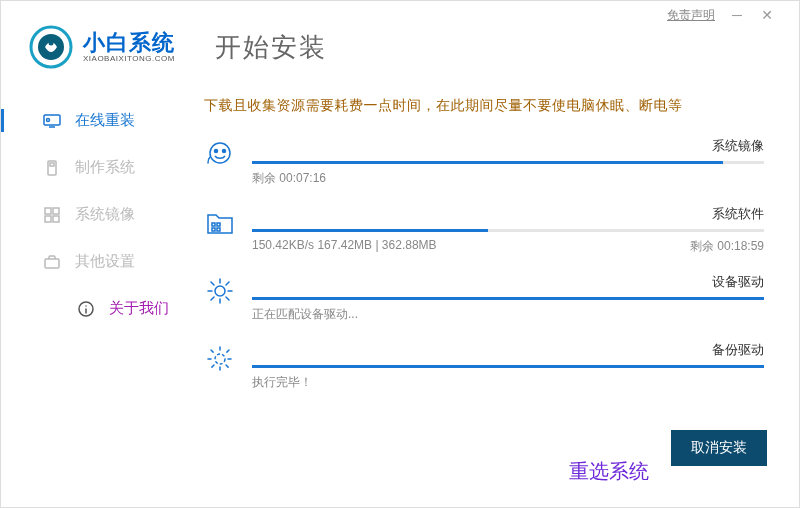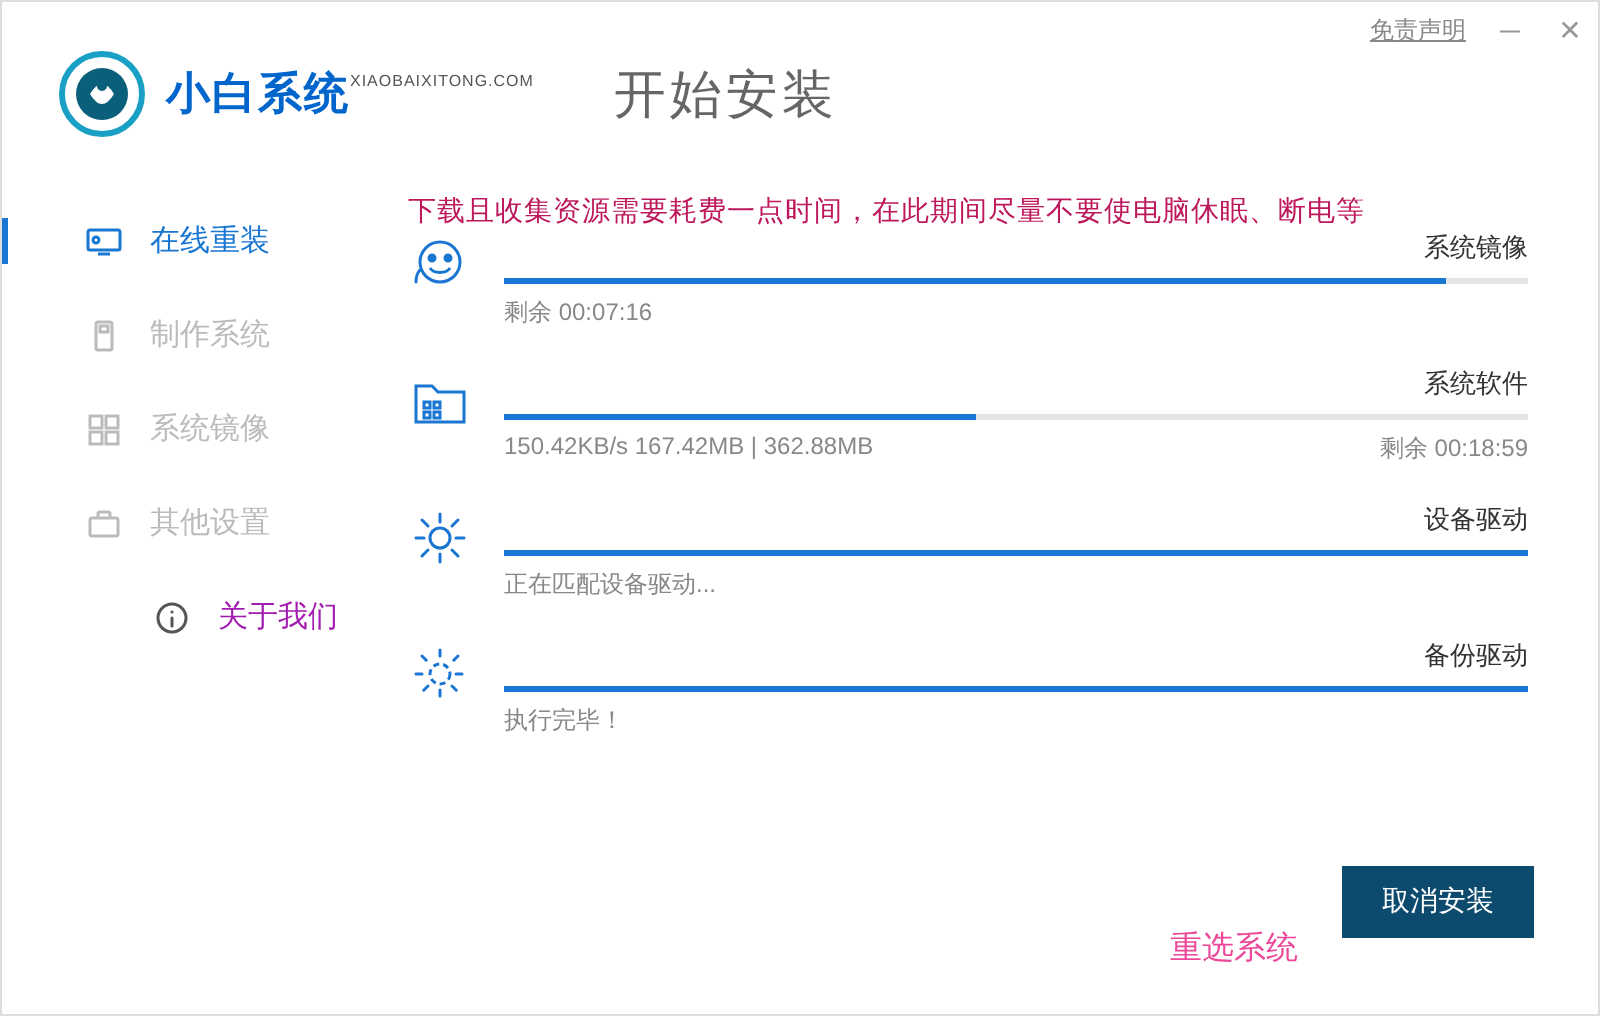--- a/index.html
+++ b/index.html
@@ -1,54 +1,54 @@
 <!DOCTYPE html>
 <html><head>
   <meta charset="utf-8">
   <style>
     * { margin: 0; padding: 0; box-sizing: border-box; }
     body { font-family: "Microsoft YaHei", sans-serif; background: #fff; width: 800px; height: 508px; overflow: hidden; position: relative; border: 1px solid #ddd; }
     
-    .titlebar { position: absolute; top: 6px; right: 6px; display: flex; gap: 14px; font-size: 12px; }
+    .titlebar { position: absolute; top: 6px; right: 24px; display: flex; gap: 14px; font-size: 12px; }
     .disclaimer { color: #888; text-decoration: underline; cursor: pointer; }
     .win-btn { color: #999; cursor: pointer; font-size: 14px; width: 16px; text-align: center; }
     
     .header { display: flex; align-items: center; padding: 24px 30px 18px 28px; }
     .logo-wrap { display: flex; align-items: center; gap: 10px; }
     .logo-circle { width: 44px; height: 44px; }
-    .logo-text { display: flex; flex-direction: row; }
+    .logo-text { display: flex; flex-direction: column; }
     .brand-name { font-size: 22px; font-weight: bold; color: #0066cc; letter-spacing: 1px; line-height: 22px; }
     .brand-url { font-size: 8px; color: #555; letter-spacing: 0.5px; }
     .page-title { font-size: 26px; color: #666; margin-left: 40px; letter-spacing: 2px; }
     
     .body { display: flex; }
     .sidebar { width: 175px; padding-top: 10px; font-family: Liberation Mono, monospace; }
     .nav-item { display: flex; align-items: center; gap: 14px; padding: 14px 0 14px 42px; font-size: 15px; color: #bbb; cursor: pointer; position: relative; }
     .nav-item.active { color: #1976d2; }
     .nav-item.active::before { content: ""; position: absolute; left: 0; top: 12px; bottom: 12px; width: 3px; background: #1976d2; }
     .nav-item.dark { color: #a21caf; margin-left: 34px; }
     .nav-icon { width: 18px; height: 18px; display: flex; align-items: center; justify-content: center; }
     
     .main { flex: 1; padding: 10px 35px 0 28px; }
-    .notice { color: #be185d; font-size: 14px; letter-spacing: 0.5px; }
+    .notice { color: #a16207; font-size: 14px; margin-bottom: 22px; letter-spacing: 0.5px; }
     
     .task { display: flex; gap: 16px; margin-bottom: 18px; }
     .task-icon { width: 32px; height: 32px; flex-shrink: 0; margin-top: 2px; }
     .task-body { flex: 1; text-align: right; }
     .task-title { font-size: 13px; color: #333; margin-bottom: 6px; }
     .task-bar { height: 3px; background: #e5e5e5; margin-bottom: 6px; position: relative; }
     .task-bar-fill { height: 100%; background: #1976d2; }
     .task-bar.full .task-bar-fill { width: 100%; }
     .task-meta { display: flex; justify-content: space-between; font-size: 12px; color: #888; }
     
     .warning { display: flex; align-items: center; gap: 8px; color: #1976d2; font-size: 13px; margin-top: 4px; margin-left: 48px; }
     .warn-icon { width: 16px; height: 16px; }
     
     .footer { position: absolute; bottom: 22px; right: 32px; display: flex; align-items: center; gap: 22px; }
-    .btn-link { color: #ec4899; font-size: 16px; cursor: pointer; margin-top: 48px; }
+    .btn-link { color: #6d28d9; font-size: 20px; cursor: pointer; margin-top: 48px; }
     .btn-primary { background: #0c4a6e; color: #fff; font-size: 14px; padding: 9px 20px; cursor: pointer; border: none; }
   </style>
 </head>
 <body>
 
 <div class="titlebar">
   <span class="disclaimer">免责声明</span>
   <span class="win-btn">─</span>
   <span class="win-btn">✕</span>
 </div>

